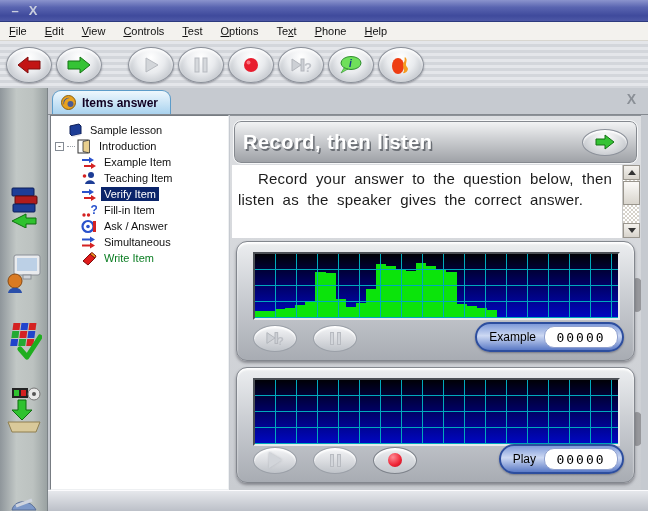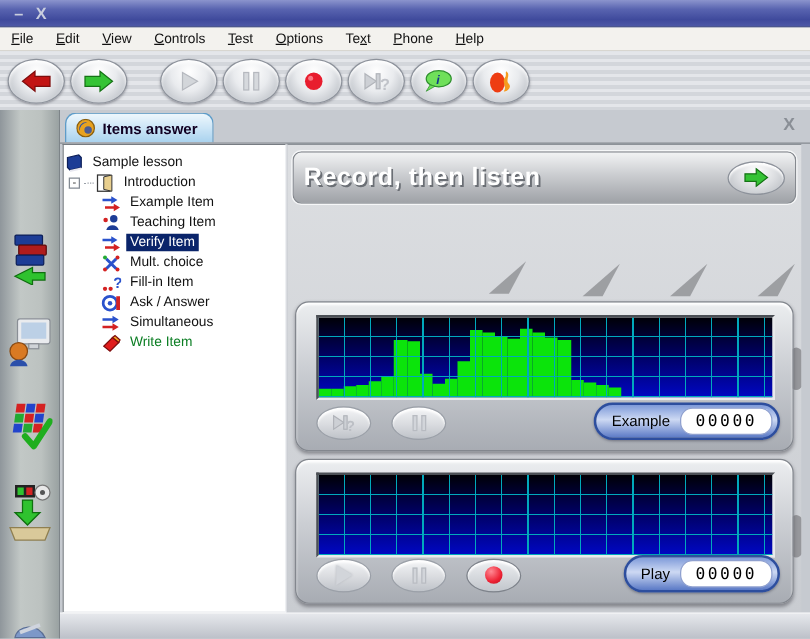--- a/index.html
+++ b/index.html
@@ -46,21 +46,21 @@
   .bottom-strip { position:absolute; bottom:0; left:0; right:0; height:21px;
     background:linear-gradient(180deg,#e6e8ec,#bcc0c8); border-top:1px solid #fbfbfd; }
 
   
   .tree-panel { position:absolute; top:0; left:2px; width:179px; bottom:0; background:#fff;
     border:1px solid; border-color:#777c82 #eef0f2 #eef0f2 #777c82; padding-top:6px; overflow:hidden; }
   .trow { display:flex; align-items:center; height:16px; font-size:11px; color:#111; white-space:nowrap; }
   .trow .lbl { padding:1px 3px; }
   .trow.sel .lbl { background:#0a246a; color:#fff; }
   .trow.green .lbl { color:#0a7d22; }
-  .ind0 { } .ind0b { padding-left:4px; } .ind1 { padding-left:30px; }
+  .ind0 { padding-left:16px; } .ind0b { padding-left:4px; } .ind1 { padding-left:30px; }
   .expander { width:9px; height:9px; border:1px solid #848b94; background:#fff; margin-right:3px;
     display:inline-flex; align-items:center; justify-content:center; font-size:9px; line-height:7px; color:#333; }
   .dots { border-top:1px dotted #9aa0a8; width:8px; margin-right:1px; }
   .ticon { width:16px; height:15px; margin-right:4px; flex:none; }
 
   
   .right-panel { position:absolute; top:0; left:182px; width:411px; bottom:0;
     background:linear-gradient(180deg,#dddfe2,#c9ccd1); border-top:1px solid #8d9298; overflow:hidden; }
   .fin { position:absolute; width:0; height:0; border-left:16px solid transparent; border-bottom:26px solid #8f9093;
     transform:skewX(-28deg); opacity:.8; z-index:0; }
@@ -291,30 +291,20 @@
         </div>
         <div class="trow ind1 sel">
           <svg class="ticon" viewBox="0 0 16 15">
               <polygon points="1,4 8,4 8,2 13,5 8,8 8,6 1,6" fill="#2a52cc"></polygon>
               <polygon points="3,10 10,10 10,8 15,11 10,14 10,12 3,12" fill="#d42222"></polygon>
             </svg>
           <span class="lbl">Verify Item</span>
         </div>
         <div class="trow ind1">
           <svg class="ticon" viewBox="0 0 16 15">
-              <path d="M4 4 L12 12 M12 4 L4 12" stroke="#2a52cc" stroke-width="2.4"></path>
-              <circle cx="3" cy="3" r="1.6" fill="#22aa33"></circle>
-              <circle cx="13" cy="3" r="1.6" fill="#d42222"></circle>
-              <circle cx="3" cy="12.5" r="1.6" fill="#d42222"></circle>
-              <circle cx="13" cy="12.5" r="1.6" fill="#d42222"></circle>
-            </svg>
-          <span class="lbl">Mult. choice</span>
-        </div>
-        <div class="trow ind1">
-          <svg class="ticon" viewBox="0 0 16 15">
               <circle cx="3" cy="12" r="1.7" fill="#d42222"></circle>
               <circle cx="7.5" cy="12" r="1.7" fill="#d42222"></circle>
               <text x="9.5" y="11" font-size="12" font-weight="bold" fill="#2a52cc">?</text>
             </svg>
           <span class="lbl">Fill-in Item</span>
         </div>
         <div class="trow ind1">
           <svg class="ticon" viewBox="0 0 16 15">
               <circle cx="7" cy="7.5" r="5.5" fill="none" stroke="#2a52cc" stroke-width="2.2"></circle>
               <circle cx="7" cy="7.5" r="1.8" fill="#2a52cc"></circle>
@@ -348,20 +338,32 @@
 
         <div class="header-bar">
           <span class="htitle">Record, then listen</span>
           <div class="hbtn">
             <svg width="22" height="16" viewBox="0 0 22 16">
                 <polygon points="2,5 11,5 11,1 20,8 11,15 11,11 2,11" fill="#35c335" stroke="#157315"></polygon>
               </svg>
           </div>
         </div>
 
+        <div class="text-area">
+          <p>Record your answer to the question below, then listen as the speaker gives the correct answer.</p>
+          <div class="vscroll">
+            <div class="sbtn up">
+                <span class="arr-up"></span>
+              </div>
+            <div class="sthumb"></div>
+            <div class="sbtn down">
+                <span class="arr-dn"></span>
+              </div>
+          </div>
+        </div>
 
         <div class="wave-panel p1">
           <div class="display">
             <div class="bars">
                 <div class="wf-bar" style="height: 11%;"></div>
                 <div class="wf-bar" style="height: 11%;"></div>
                 <div class="wf-bar" style="height: 14%;"></div>
                 <div class="wf-bar" style="height: 15%;"></div>
                 <div class="wf-bar" style="height: 21%;"></div>
                 <div class="wf-bar" style="height: 27%;"></div>

